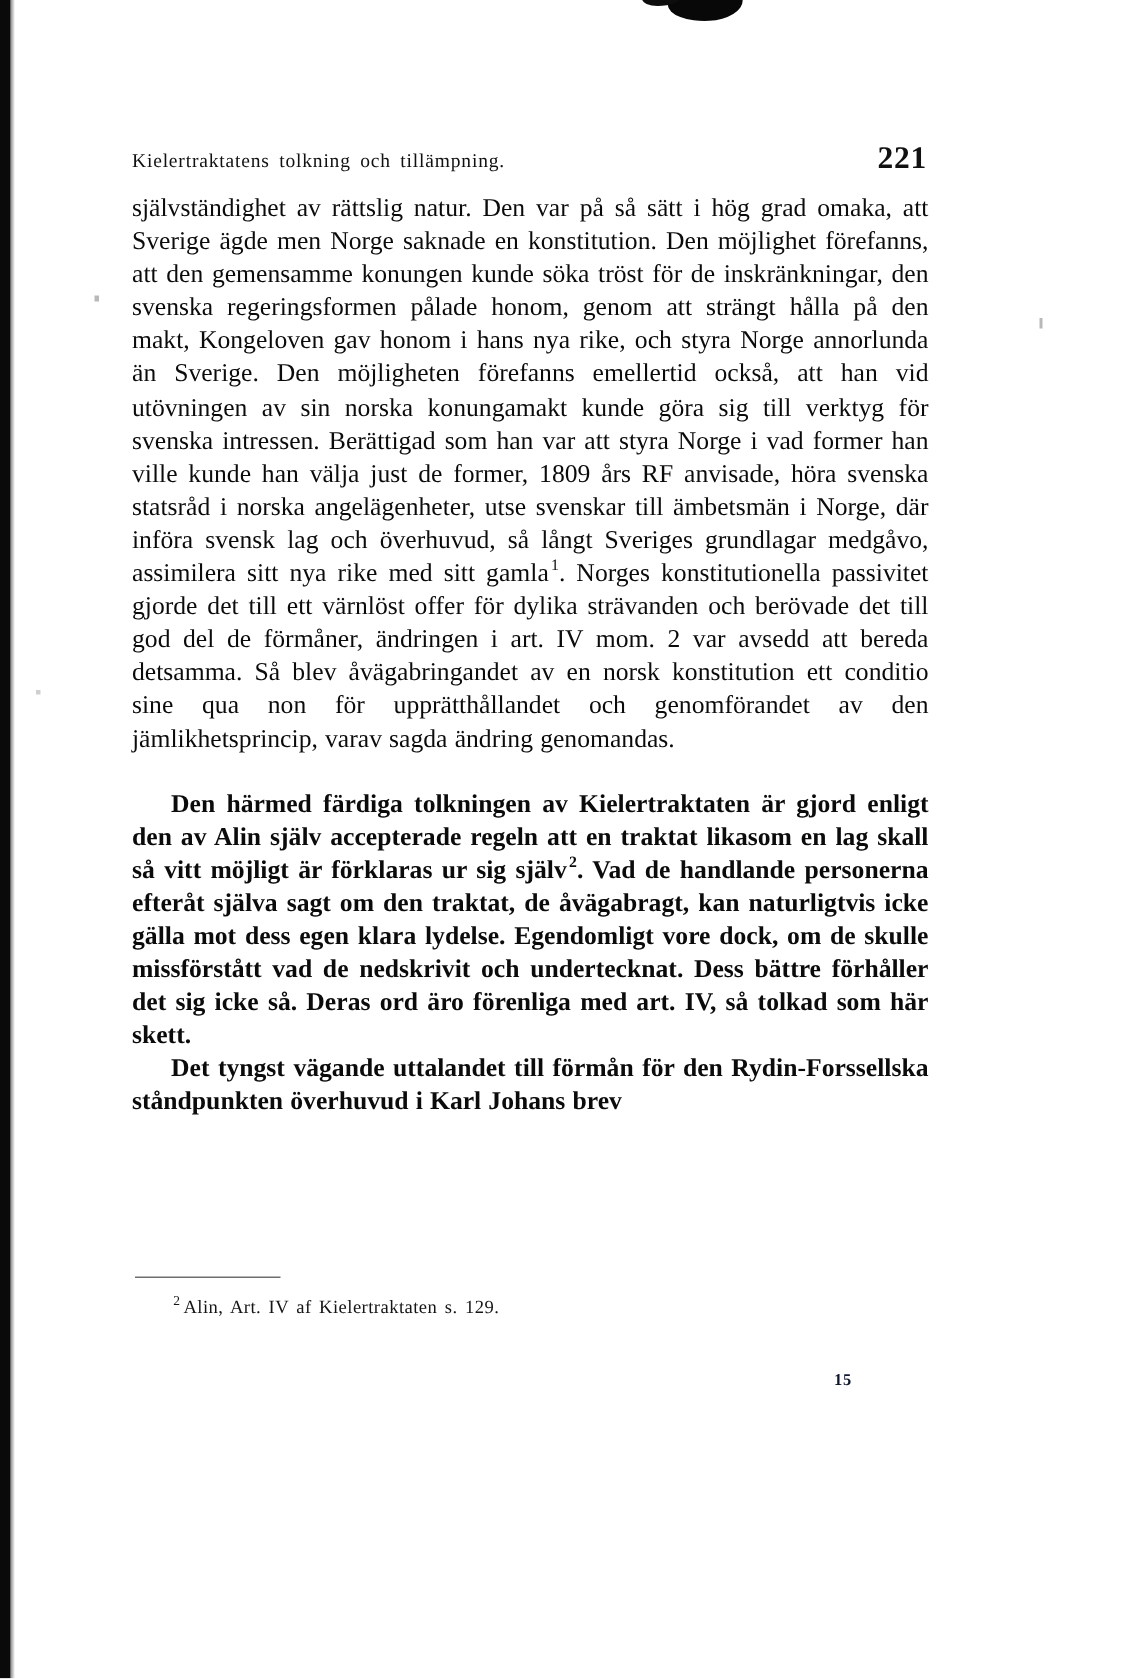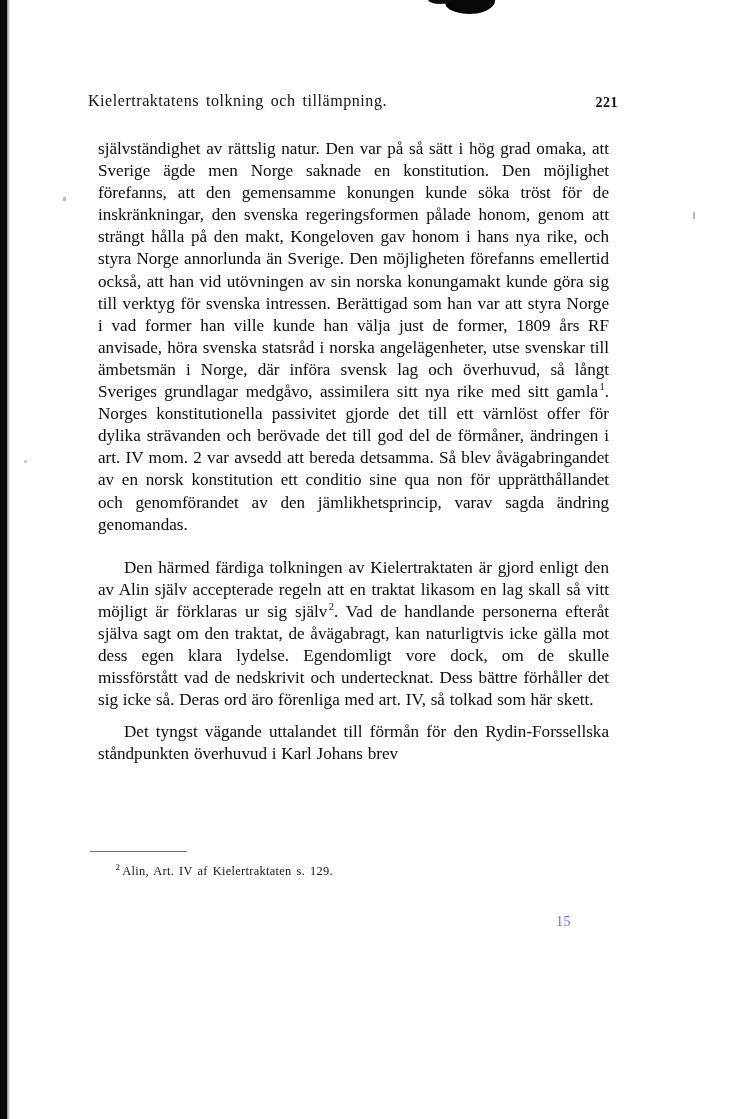--- a/index.html
+++ b/index.html
@@ -68,53 +68,53 @@
   .running-head {
     position: absolute;
     left: 88px;
     top: 92px;
     width: 530px;
     display: flex;
     align-items: baseline;
     justify-content: space-between;
   }
   .head-title {
-    font-size: 16px;
+    font-size: 13px;
     letter-spacing: 0.55px;
     word-spacing: 2.5px;
     color: #111;
   }
   .head-folio {
-    font-size: 14px;
+    font-size: 21px;
     font-weight: 700;
     letter-spacing: 0.5px;
     color: #111;
     position: relative;
     top: 1px;
   }
 
   
   .body-block {
     position: absolute;
     left: 88px;
     top: 128px;
     width: 531px;
   }
   p.para {
-    margin: 10px;
+    margin: 0;
     font-size: 17.1px;
     line-height: 22.1px;
     text-align: justify;
     text-justify: inter-word;
     word-spacing: 0.5px;
     color: #0b0b0b;
     -webkit-hyphens: none;
     hyphens: none;
   }
-  p.para.indent { text-indent: 26px; }
+  p.para.indent { text-indent: 26px; font-weight: bold; }
   p.para.gap-before { margin-top: 21px; }
 
   sup.fn {
     font-size: 10.5px;
     vertical-align: super;
     line-height: 0;
     padding-left: 1.5px;
   }
 
   
@@ -141,24 +141,24 @@
     word-spacing: 1.6px;
     color: #151515;
     text-indent: 26px;
   }
   p.footnote sup.fn { font-size: 9px; padding-right: 2px; }
 
   .signature-mark {
     position: absolute;
     left: 556px;
     top: 914px;
-    font-size: 14px;
-    font-weight: 400;
+    font-size: 11px;
+    font-weight: 700;
     letter-spacing: 0.5px;
-    color: #8b5cf6;
+    color: #0f172a;
   }
 </style>
 </head>
 <body>
 
 <div class="page">
 
   <div class="scan-gutter"></div>
   <div class="scan-gutter-fade"></div>
   <div class="scan-blob"></div>

